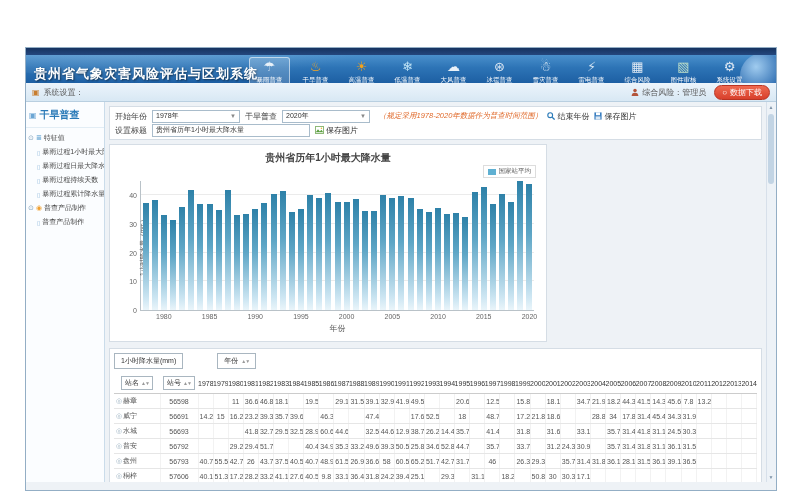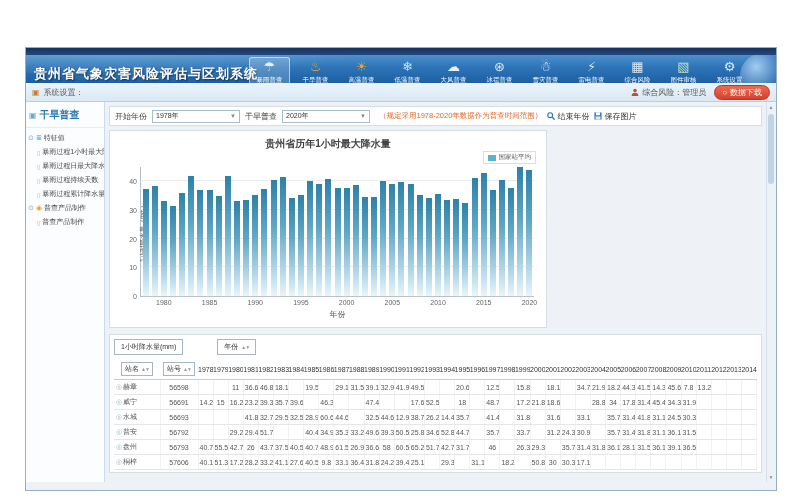--- a/index.html
+++ b/index.html
@@ -47,21 +47,21 @@
   .doc-ic{color:#8fb8da;font-size:6px;flex:none;}
   .main{flex:1;padding:4px 4px 0;overflow:hidden;position:relative;}
   
   .filters{background:#fff;border:1px solid #d5dde5;padding:2px 5px;}
   .f-row{display:flex;align-items:center;gap:5px;height:14px;font-size:8px;color:#444;}
   .sel{width:80px;height:11px;border:1px solid #a9bccb;background:#fff;font-size:7px;display:flex;
         align-items:center;justify-content:space-between;padding:0 3px;color:#333;cursor:pointer;}
   .sel .ar{color:#888;font-size:6px;}
   .inp{width:150px;height:11px;border:1px solid #a9bccb;background:#fff;font-size:7px;display:flex;
         align-items:center;padding:0 3px;color:#333;}
-  .note{color:#e06a2b;font-size:7.5px;margin-left:4px;}
+  .note{color:#e06a2b;font-size:7.5px;margin-left:4px;font-style:italic;}
   .linkbtn{display:flex;align-items:center;gap:2px;color:#333;font-size:8px;cursor:pointer;}
   .linkbtn svg{display:block;}
   
   .chart-panel{position:relative;margin-top:4px;width:436px;height:196px;background:#fff;
         border:1px solid #d5dde5;}
   .chart-title{text-align:center;font-size:10px;font-weight:bold;color:#444;padding-top:6px;}
   .legend{position:absolute;top:20px;right:10px;border:1px solid #ddd;background:#fff;font-size:6.5px;
         color:#555;display:flex;align-items:center;gap:3px;padding:1px 4px;}
   .legend-sw{width:8px;height:6px;background:#5fb0d2;}
   .plot{position:absolute;left:30px;right:12px;top:36px;bottom:30px;border-left:1px solid #b9c2c8;
@@ -230,20 +230,34 @@
                   <circle cx="4" cy="4" r="3" fill="none" stroke="#2a7ab8" stroke-width="1.4"></circle>
                   <line x1="6.5" y1="6.5" x2="9.5" y2="9.5" stroke="#2a7ab8" stroke-width="1.6"></line>
                 </svg>
               <span>结束年份</span>
             </span>
             <span class="linkbtn">
               <svg width="8" height="8" viewBox="0 0 10 10">
                   <rect x="0.5" y="0.5" width="9" height="9" fill="#3a7fc0"></rect>
                   <rect x="2.5" y="0.5" width="5" height="3.5" fill="#fff"></rect>
                   <rect x="2" y="5.5" width="6" height="4" fill="#dce8f4"></rect>
+                </svg>
+              <span>保存图片</span>
+            </span>
+          </div>
+          <div class="f-row">
+            <span>设置标题</span>
+            <span class="inp">
+              <span>贵州省历年1小时最大降水量</span>
+            </span>
+            <span class="linkbtn">
+              <svg width="9" height="8" viewBox="0 0 12 10">
+                  <rect x="0.5" y="0.5" width="11" height="9" fill="#fff" stroke="#6aa34c"></rect>
+                  <path d="M1 8l3-4 2.5 3 2-2.2L11 8z" fill="#5a9e3e"></path>
+                  <circle cx="8.6" cy="2.8" r="1" fill="#e8b631"></circle>
                 </svg>
               <span>保存图片</span>
             </span>
           </div>
         </div>
 
         <div class="chart-panel">
           <div class="chart-title">贵州省历年1小时最大降水量</div>
           <div class="legend">
             <span class="legend-sw"></span>

